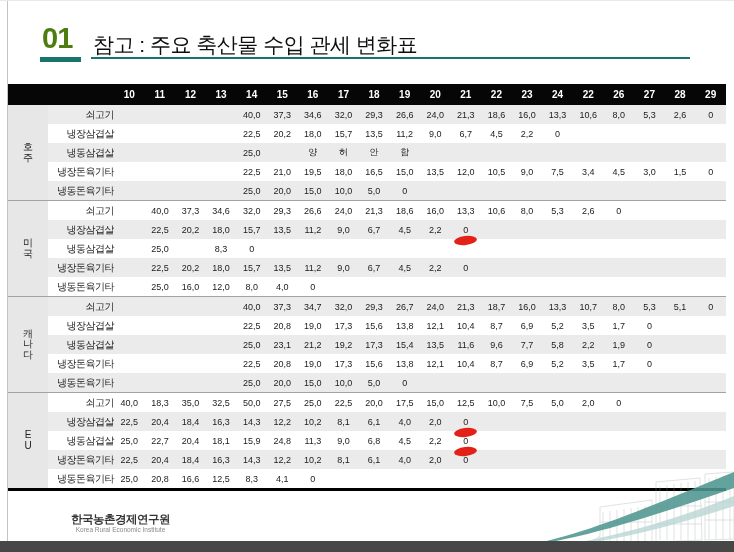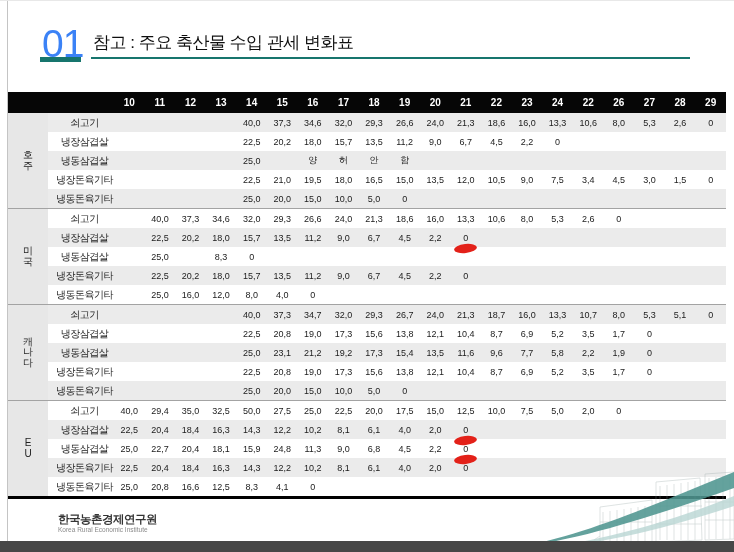--- a/index.html
+++ b/index.html
@@ -5,50 +5,50 @@
   html,body{margin:0;padding:0;}
   body{
     width:734px;height:552px;position:relative;overflow:hidden;
     background:#ffffff;font-family:"Liberation Sans","DejaVu Sans",sans-serif;
   }
   
   #left-edge{position:absolute;left:7px;top:0;width:1px;height:552px;background:#c4c4c4;}
   #top-edge{position:absolute;left:0;top:0;width:734px;height:1px;background:#e8e8e8;}
 
   
-  #slide-num{position:absolute;left:42px;top:22px;font-size:39px;font-weight:normal;color:#3b82f6;letter-spacing:-1px;}
+  #slide-num{position:absolute;left:42px;top:22px;font-size:29px;font-weight:bold;color:#4d7c0f;letter-spacing:-1px;}
   #num-bar{position:absolute;left:40px;top:57px;width:41px;height:5px;background:#17756d;}
-  #slide-title{position:absolute;left:93px;top:31px;font-size:17px;color:#0e0e0e;letter-spacing:-0.5px;}
+  #slide-title{position:absolute;left:93px;top:31px;font-size:21px;color:#0e0e0e;letter-spacing:-0.5px;}
   #title-rule{position:absolute;left:91px;top:57px;width:599px;height:2px;background:#17756d;}
 
   
   #tariff-table{
     position:absolute;left:8px;top:84px;width:718px;
     border-collapse:collapse;table-layout:fixed;
-    font-size:9px;color:#1b1b1b;border-bottom:3px solid #000;margin-top:8px;
+    font-size:9px;color:#1b1b1b;border-bottom:3px solid #000;
   }
   #tariff-table thead th{
     background:#060606;color:#ffffff;height:21px;font-size:10px;font-weight:bold;
     text-align:center;padding:0;
   }
   #tariff-table td{height:19px;text-align:center;padding:0;position:relative;white-space:nowrap;}
   #tariff-table tr.odd td:not(.group){background:#ebebeb;}
   #tariff-table td.group{background:#e7e7e7;font-size:10px;line-height:10.5px;color:#222;}
-  #tariff-table td.product{text-align:center;padding-left:7px;font-size:10px;letter-spacing:-0.5px;}
+  #tariff-table td.product{text-align:right;padding-left:7px;font-size:10px;letter-spacing:-0.5px;}
   #tariff-table tr.group-start td{border-top:1px solid #a3a3a3;}
   .mark{
     position:absolute;left:50%;bottom:-6px;width:23px;height:9px;margin-left:-12px;
     background:#e32119;border-radius:50%;transform:rotate(-6deg);z-index:3;
   }
 
   
   #swoosh-svg{position:absolute;left:500px;top:462px;width:234px;height:90px;}
   #logo{position:absolute;left:55px;top:510px;display:flex;align-items:flex-start;}
   #logo-krei{font-size:27px;font-weight:bold;color:#15736b;letter-spacing:-1px;line-height:27px;}
-  #logo-text{margin-left:3px;margin-top:3px;}
+  #logo-text{margin-left:16px;margin-top:3px;text-align:center;}
   #logo-kr{font-size:11.5px;font-weight:bold;color:#333333;letter-spacing:-0.5px;line-height:12px;}
   #logo-en{font-size:6.5px;color:#8a8a8a;line-height:9px;}
   #bottom-bar{position:absolute;left:0;bottom:0;width:734px;height:11px;background:#474747;}
 </style>
 </head>
 <body>
 
 <div id="left-edge"></div>
 <div id="top-edge"></div>
 
@@ -446,21 +446,21 @@
         <td></td>
         <td></td>
       </tr>
       <tr class="group-start">
         <td rowspan="5" class="group">
           <div>E</div>
           <div>U</div>
         </td>
         <td class="product">쇠고기</td>
         <td>40,0</td>
-        <td>29,4</td>
+        <td>18,3</td>
         <td>35,0</td>
         <td>32,5</td>
         <td>50,0</td>
         <td>27,5</td>
         <td>25,0</td>
         <td>22,5</td>
         <td>20,0</td>
         <td>17,5</td>
         <td>15,0</td>
         <td>12,5</td>

